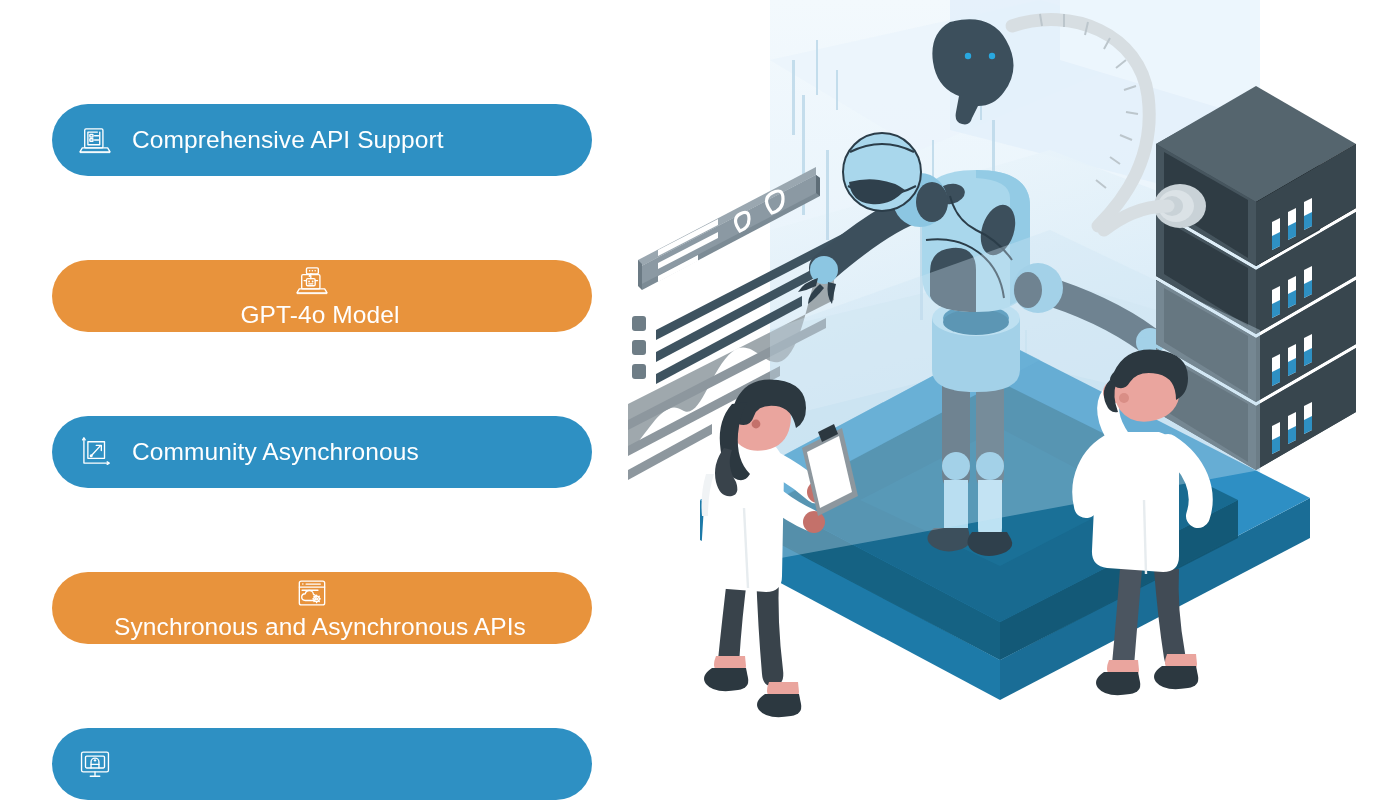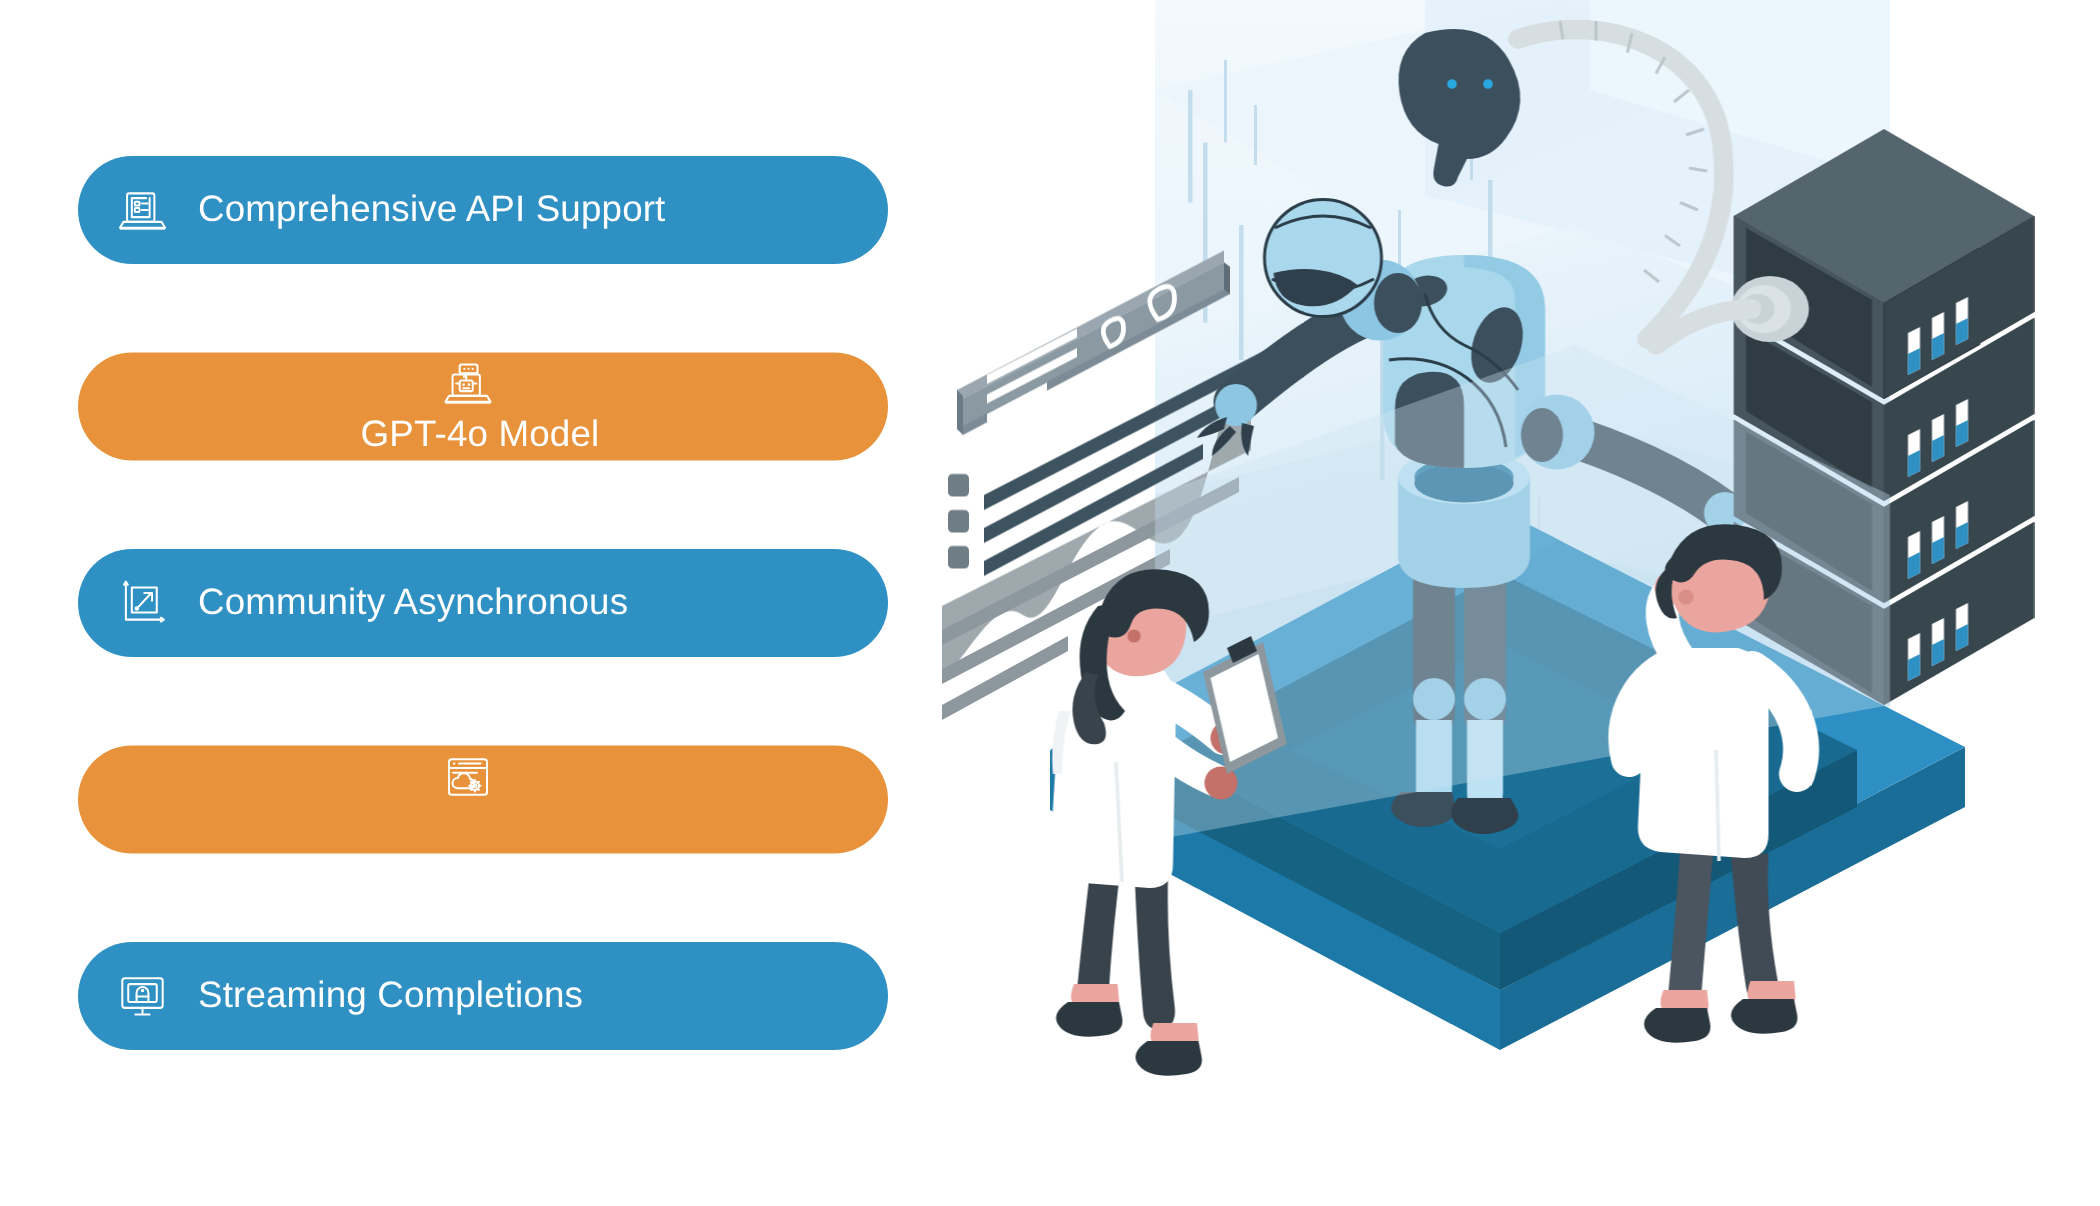--- a/index.html
+++ b/index.html
@@ -26,21 +26,21 @@
     width: 640px;
     display: flex;
     flex-direction: column;
   }
   .pill {
     display: flex;
     align-items: center;
     height: 72px;
     border-radius: 40px;
     padding: 0 26px 0 22px;
-    margin-bottom: 59px;
+    margin-bottom: 84px;
     width: max-content;
     min-width: 540px;
     color: #ffffff;
     user-select: none;
   }
   .pill:last-child { margin-bottom: 0; }
   .pill.blue   { background: #2e90c3; }
   .pill.orange { background: #e8933c; flex-direction: column; }
 
   .pill-icon {
@@ -139,34 +139,34 @@
           <path d="M8 16.5h32"></path>
           <circle cx="12.4" cy="12.7" r="1" fill="#ffffff" stroke="none"></circle>
           <path d="M16.5 12.7h18"></path>
           <path d="M11.5 20.5h20"></path>
           <path d="M15.5 33.5c-2.5 0-4.5-1.9-4.5-4.3s2-4.3 4.5-4.3c.5-2.3 2.6-4 5.1-4 2.8 0 5.1 2.1 5.2 4.8 1.9.3 3.2 1.8 3.2 3.7 0 2.1-1.8 4.1-4 4.1z"></path>
           <circle cx="29.8" cy="31.4" r="3.5"></circle>
           <circle cx="29.8" cy="31.4" r="1.3"></circle>
           <path d="M29.8 26.6v1.4M29.8 34.8v1.4M25 31.4h1.4M33.2 31.4h1.4M26.4 28l1 1M32.2 33.8l1 1M33.2 28l-1 1M27.4 33.8l-1 1"></path>
         </svg>
       </span>
+      <span class="pill-label">Synchronous and Asynchronous APIs</span>
     </div>
 
     <div class="pill blue">
       <span class="pill-icon">
         <svg viewBox="0 0 48 48" fill="none" stroke="#ffffff" stroke-width="1.7" stroke-linecap="round" stroke-linejoin="round">
           <rect x="7" y="9" width="34" height="25" rx="2.2"></rect>
           <rect x="12" y="14" width="24" height="15" rx="1.4"></rect>
           <path d="M19 29v-7.5a5 5 0 0 1 10 0V29"></path>
           <path d="M19 24.5h10"></path>
           <circle cx="24" cy="19.4" r="1.5" fill="#ffffff" stroke="none"></circle>
           <path d="M24 34v4M18 39.5h12"></path>
         </svg>
       </span>
-      <span class="pill-label">Streaming Completions</span>
     </div>
 
   </div>
 
   <div class="illustration">
     <svg viewBox="0 0 780 804" xmlns="http://www.w3.org/2000/svg">
       <defs>
         <linearGradient id="haze" x1="0" y1="0" x2="0.35" y2="1">
           <stop offset="0%" stop-color="#eef7fc"></stop>
           <stop offset="55%" stop-color="#d9ecf7"></stop>

